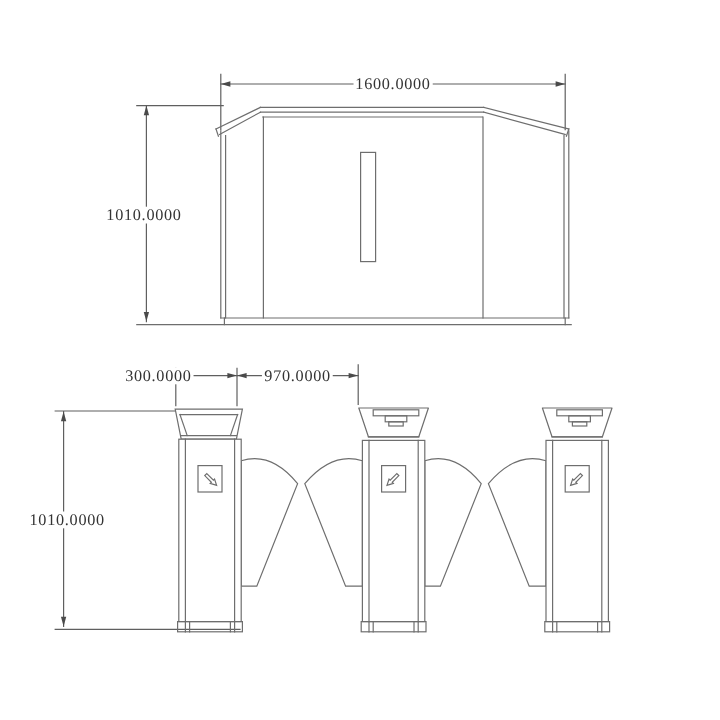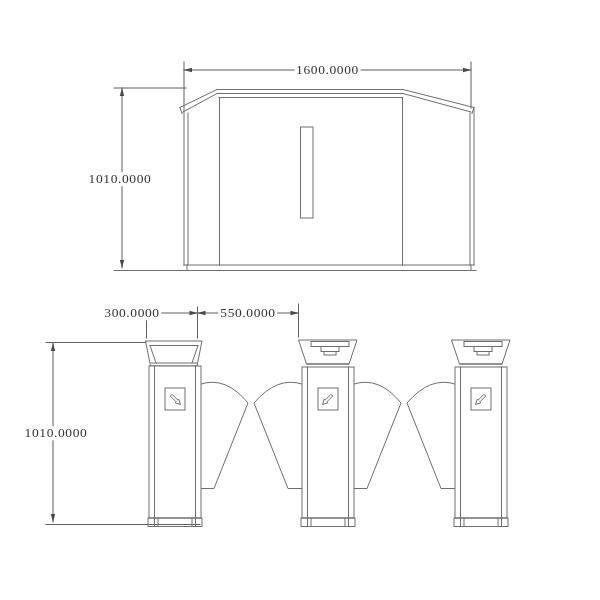--- a/index.html
+++ b/index.html
@@ -167,16 +167,16 @@
       </g>
     </g>
   </svg>
 
   <div class="dim-label" style="left:327.5px;top:70px;">1600.0000</div>
 
   <div class="dim-label" style="left:120px;top:179px;">1010.0000</div>
 
   <div class="dim-label" style="left:111px;top:313px;margin-left:21px;">300.0000</div>
 
-  <div class="dim-label" style="left:248px;top:313px;">550.0000</div>
+  <div class="dim-label" style="left:248px;top:313px;">970.0000</div>
 
   <div class="dim-label" style="left:56px;top:433px;">1010.0000</div>
 </div>
 
 </body></html>

